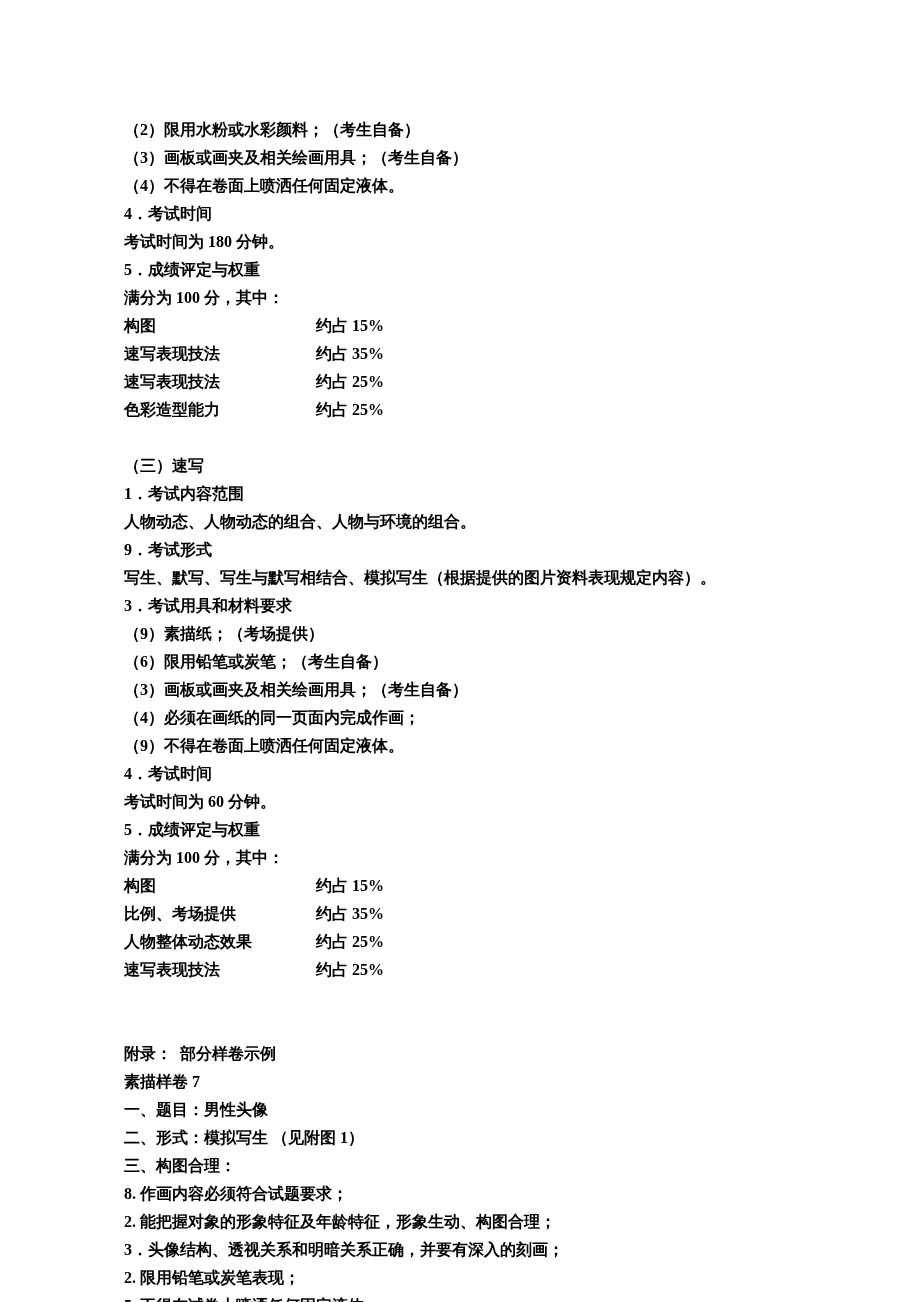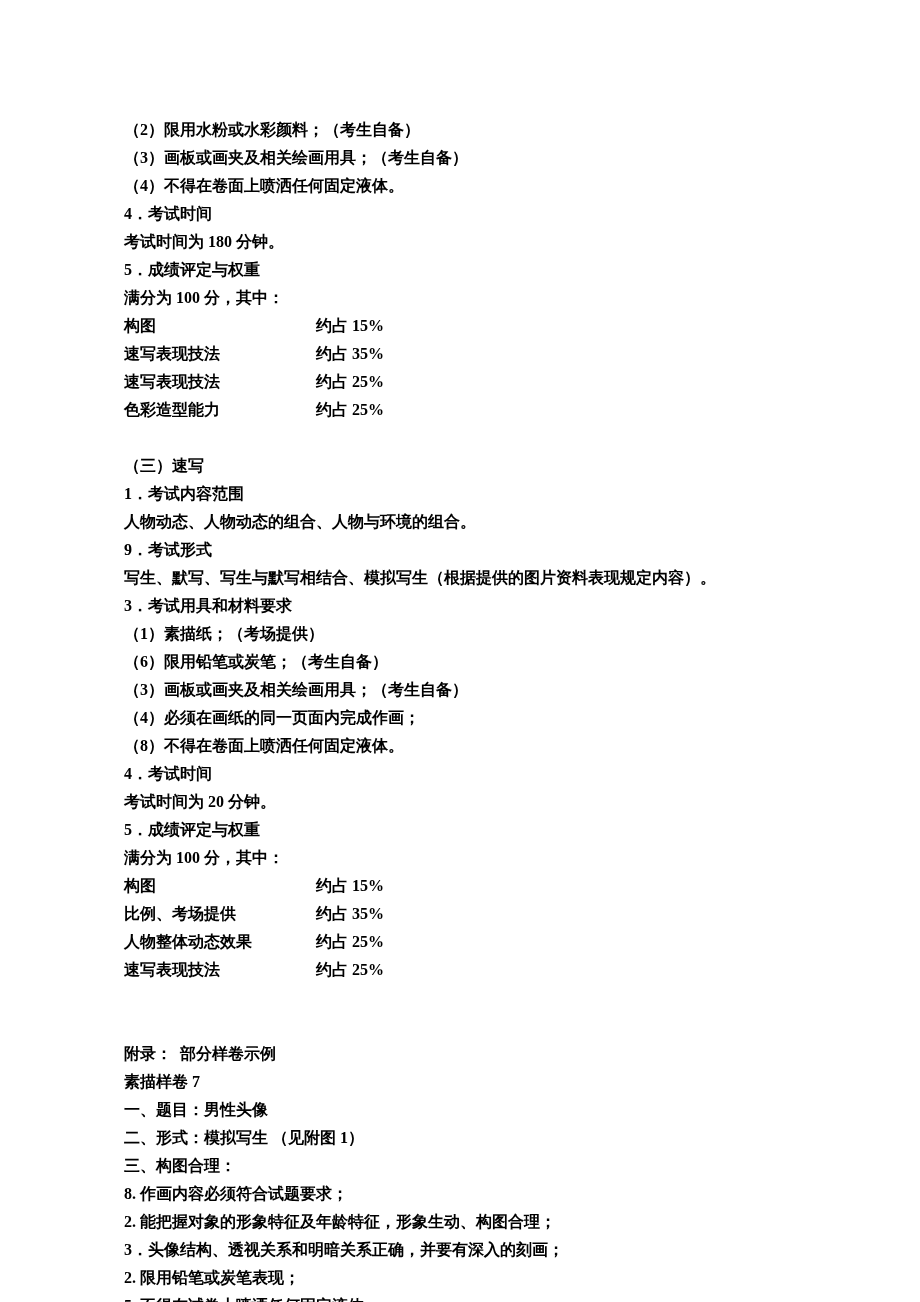--- a/index.html
+++ b/index.html
@@ -45,27 +45,27 @@
 <div class="weight-row"><span class="label">色彩造型能力</span><span>约占 25%</span></div>
 
 <div class="spacer"></div>
 
 <div class="line">（三）速写</div>
 <div class="line">1．考试内容范围</div>
 <div class="line">人物动态、人物动态的组合、人物与环境的组合。</div>
 <div class="line">9．考试形式</div>
 <div class="line">写生、默写、写生与默写相结合、模拟写生（根据提供的图片资料表现规定内容）。</div>
 <div class="line">3．考试用具和材料要求</div>
-<div class="line">（1）素描纸；（考场提供）</div>
+<div class="line">（9）素描纸；（考场提供）</div>
 <div class="line">（6）限用铅笔或炭笔；（考生自备）</div>
 <div class="line">（3）画板或画夹及相关绘画用具；（考生自备）</div>
 <div class="line">（4）必须在画纸的同一页面内完成作画；</div>
-<div class="line">（8）不得在卷面上喷洒任何固定液体。</div>
+<div class="line">（9）不得在卷面上喷洒任何固定液体。</div>
 <div class="line">4．考试时间</div>
-<div class="line">考试时间为 20 分钟。</div>
+<div class="line">考试时间为 60 分钟。</div>
 <div class="line">5．成绩评定与权重</div>
 <div class="line">满分为 100 分，其中：</div>
 
 <div class="weight-row"><span class="label">构图</span><span>约占 15%</span></div>
 <div class="weight-row"><span class="label">比例、考场提供</span><span>约占 35%</span></div>
 <div class="weight-row"><span class="label">人物整体动态效果</span><span>约占 25%</span></div>
 <div class="weight-row"><span class="label">速写表现技法</span><span>约占 25%</span></div>
 
 <div class="spacer"></div>
 <div class="spacer"></div>

